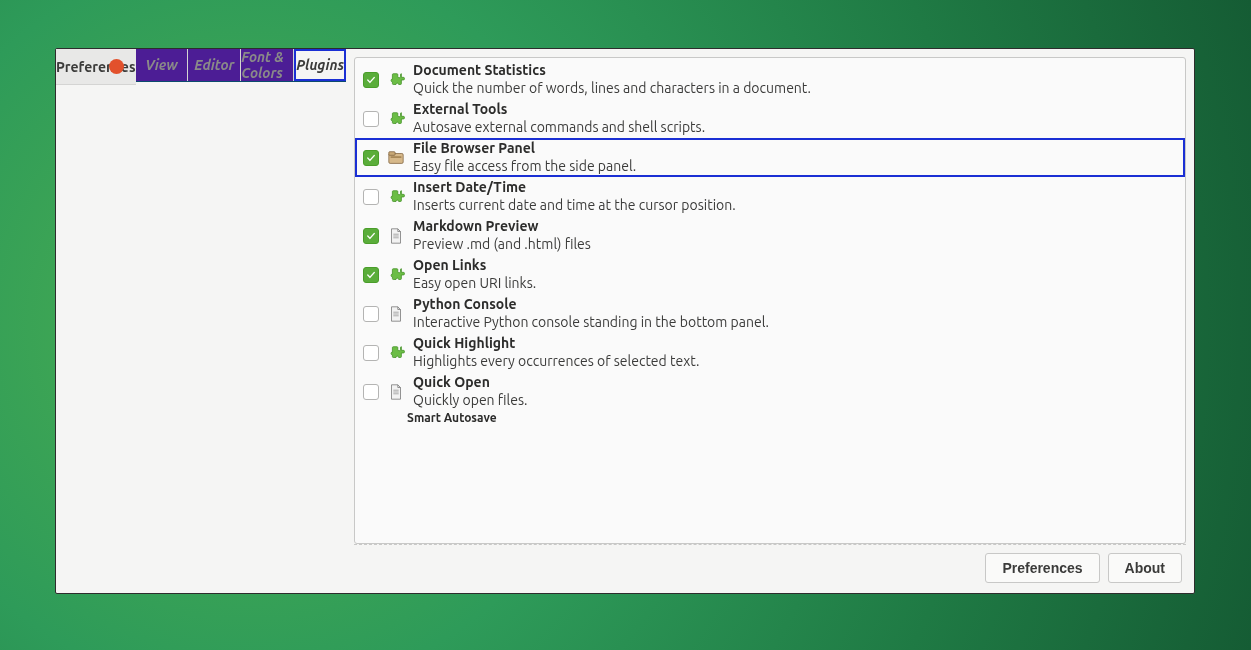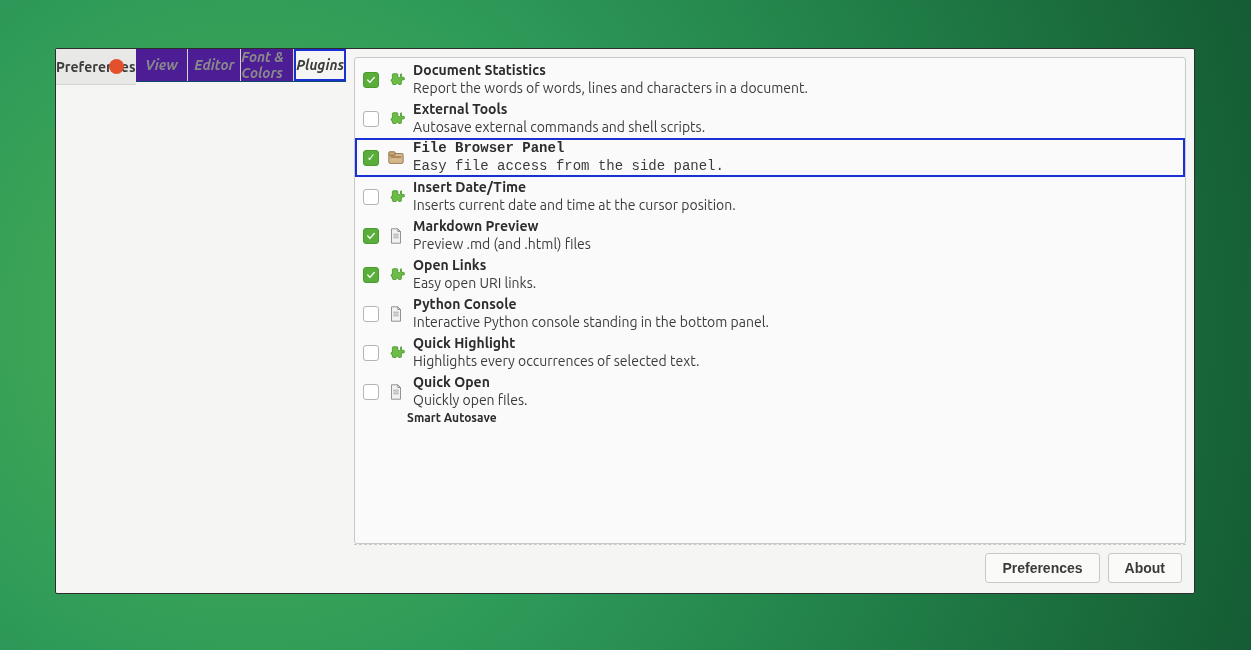--- a/index.html
+++ b/index.html
@@ -80,21 +80,20 @@
   }
   .plugin-row {
     display: flex;
     align-items: center;
     padding: 2px 8px 2px 8px;
     min-height: 38px;
   }
   .plugin-row.selected {
     outline: 2px solid #1a2fd4;
     outline-offset: -2px;
-    font-family: Liberation Mono, monospace;
   }
   .chk {
     width: 16px; height: 16px;
     border: 1px solid #b4b4b3;
     border-radius: 3px;
     background: #ffffff;
     margin-right: 8px;
     display: flex;
     align-items: center;
     justify-content: center;
@@ -165,21 +164,21 @@
 
   <div class="content">
     <div class="plugin-list" id="plugin-list">
         <div class="plugin-row">
           <span class="chk checked"></span>
           <span class="icon"><svg viewBox="0 0 20 20" width="18" height="18">
               <path fill="#6bbd45" stroke="#3c8c1f" stroke-width="0.8" d="M7 3h4a1 1 0 011 1v2a1.5 1.5 0 103 0V4a1 1 0 011-1h0v4h2a1.5 1.5 0 110 3h-2v4a1 1 0 01-1 1h-2a1.5 1.5 0 10-3 0H7a1 1 0 01-1-1v-2a1.5 1.5 0 110-3V4a1 1 0 011-1z"></path>
             </svg></span>
           <div class="plugin-text">
             <span class="plugin-name">Document Statistics</span>
-            <span class="plugin-desc">Report the words of words, lines and characters in a document.</span>
+            <span class="plugin-desc">Quick the number of words, lines and characters in a document.</span>
           </div>
         </div>
         <div class="plugin-row">
           <span class="chk"></span>
           <span class="icon"><svg viewBox="0 0 20 20" width="18" height="18">
               <path fill="#6bbd45" stroke="#3c8c1f" stroke-width="0.8" d="M7 3h4a1 1 0 011 1v2a1.5 1.5 0 103 0V4a1 1 0 011-1h0v4h2a1.5 1.5 0 110 3h-2v4a1 1 0 01-1 1h-2a1.5 1.5 0 10-3 0H7a1 1 0 01-1-1v-2a1.5 1.5 0 110-3V4a1 1 0 011-1z"></path>
             </svg></span>
           <div class="plugin-text">
             <span class="plugin-name">External Tools</span>
             <span class="plugin-desc">Autosave external commands and shell scripts.</span>

